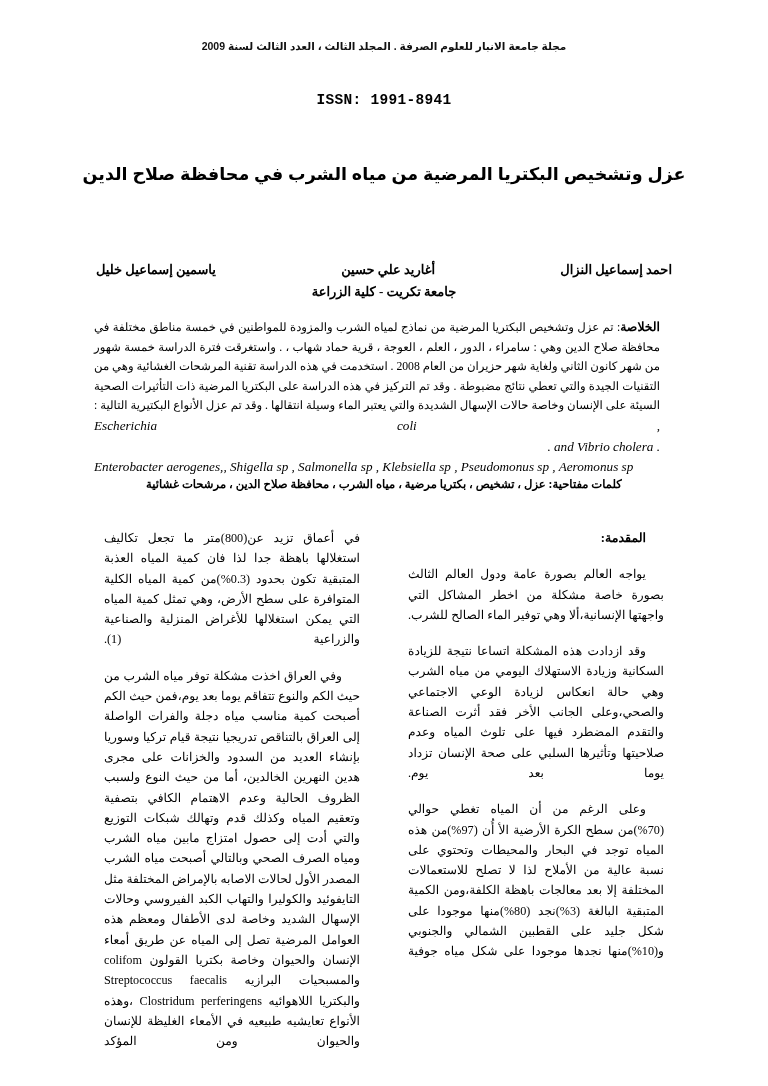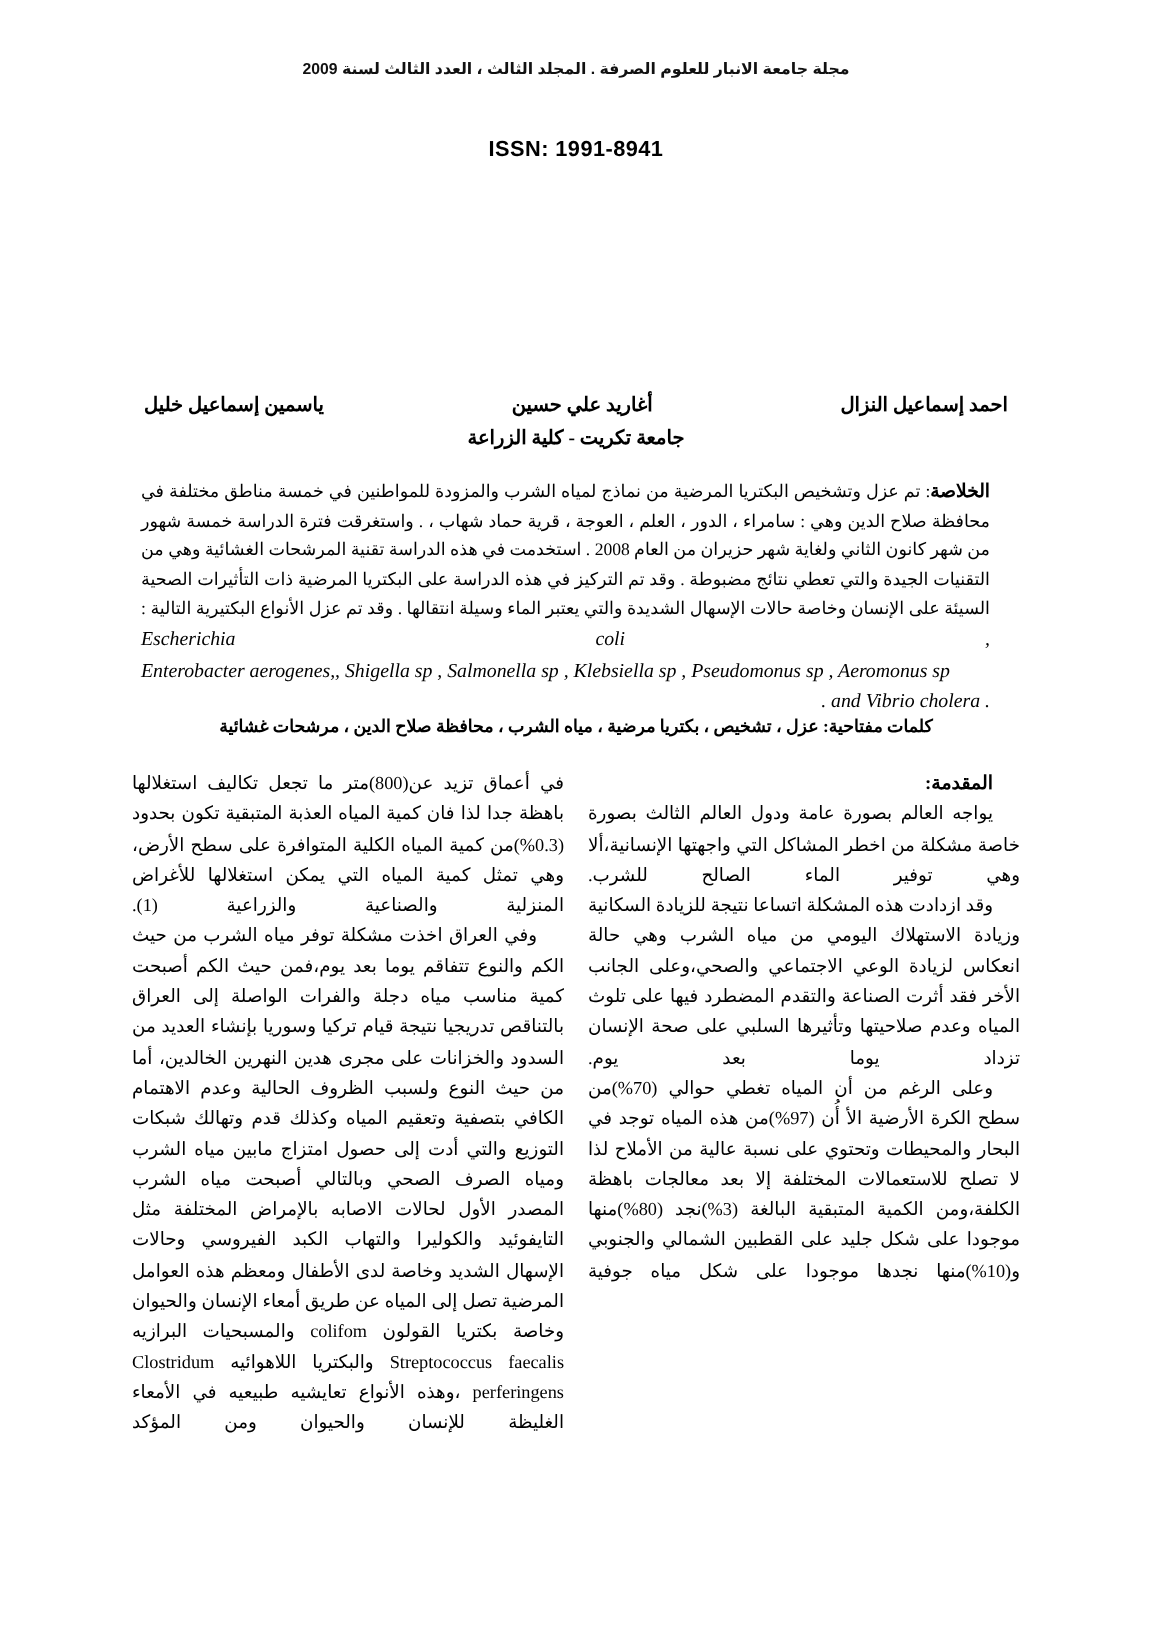--- a/index.html
+++ b/index.html
@@ -38,21 +38,21 @@
     color: #111;
   }
 
   .issn-line {
     position: absolute;
     top: 92px;
     left: 0;
     right: 0;
     text-align: center;
     direction: ltr;
-    font-family: Liberation Sans, sans-serif;
+    font-family: Liberation Mono, monospace;
     font-size: 14.5px;
     font-weight: bold;
     letter-spacing: 0.3px;
   }
 
   
   .title-block {
     position: absolute;
     top: 158px;
     left: 60px;
@@ -159,21 +159,21 @@
   }
   .col {
     width: 288px;
     direction: rtl;
     font-size: 12.2px;
     line-height: 20.3px;
     text-align: justify;
     text-align-last: justify;
   }
   .col p {
-    margin: 0;
+    margin: 16px;
     text-indent: 18px;
   }
   .col p.noindent {
     text-indent: 0;
   }
   .section-head {
     font-weight: bold;
     text-align: left;
     text-align-last: right;
     text-indent: 0;
@@ -184,37 +184,38 @@
 </head>
 <body>
 
 <div class="page">
 
   <div class="journal-header">مجلة جامعة الانبار للعلوم الصرفة . المجلد الثالث ، العدد الثالث لسنة 2009</div>
 
   <div class="issn-line">ISSN: 1991-8941</div>
 
   <div class="title-block">
+    <div class="title-line">عزل وتشخيص البكتريا المرضية من مياه الشرب في محافظة صلاح الدين</div>
   </div>
 
   <div class="authors-block">
     <div class="authors-row">
       <span class="author">احمد إسماعيل النزال</span>
       <span class="author">أغاريد علي حسين</span>
       <span class="author">ياسمين إسماعيل خليل</span>
     </div>
     <div class="affiliation">جامعة تكريت  - كلية الزراعة</div>
   </div>
 
   <div class="abstract">
     <p><span class="abstract-label">الخلاصة</span><span>: تم عزل وتشخيص البكتريا المرضية من نماذج لمياه الشرب والمزودة للمواطنين في خمسة مناطق مختلفة في محافظة صلاح الدين وهي : سامراء ، الدور ، العلم ، العوجة ، قرية حماد شهاب ، . واستغرقت فترة الدراسة خمسة شهور  من شهر كانون الثاني ولغاية شهر حزيران من العام 2008 . استخدمت في هذه الدراسة  تقنية المرشحات الغشائية وهي من التقنيات الجيدة والتي تعطي نتائج مضبوطة . وقد تم التركيز في هذه الدراسة على البكتريا المرضية ذات التأثيرات الصحية السيئة على الإنسان وخاصة حالات الإسهال الشديدة والتي يعتبر الماء وسيلة انتقالها . وقد تم عزل الأنواع البكتيرية التالية :</span>
       <span class="species">Escherichia coli ,</span>
     </p>
+    <div class="species-line right">. and Vibrio cholera .</div>
     <div class="species-line">Enterobacter aerogenes,, Shigella sp ,  Salmonella sp , Klebsiella sp , Pseudomonus sp , Aeromonus sp</div>
-    <div class="species-line right">. and Vibrio cholera .</div>
   </div>
 
   <div class="keywords">كلمات مفتاحية: عزل ، تشخيص ، بكتريا مرضية ، مياه الشرب ، محافظة صلاح الدين ، مرشحات غشائية</div>
 
   <div class="columns">
 
     <div class="col">
       <p class="section-head">المقدمة:</p>
       <p>يواجه العالم بصورة عامة ودول العالم الثالث بصورة خاصة مشكلة من اخطر المشاكل التي واجهتها الإنسانية،ألا وهي توفير الماء الصالح للشرب.</p>
       <p>وقد ازدادت هذه المشكلة اتساعا نتيجة للزيادة السكانية وزيادة الاستهلاك اليومي من مياه الشرب وهي حالة انعكاس لزيادة الوعي الاجتماعي والصحي،وعلى الجانب الأخر فقد أثرت الصناعة والتقدم المضطرد فيها على تلوث المياه وعدم صلاحيتها وتأثيرها السلبي على صحة الإنسان تزداد يوما بعد يوم.</p>

